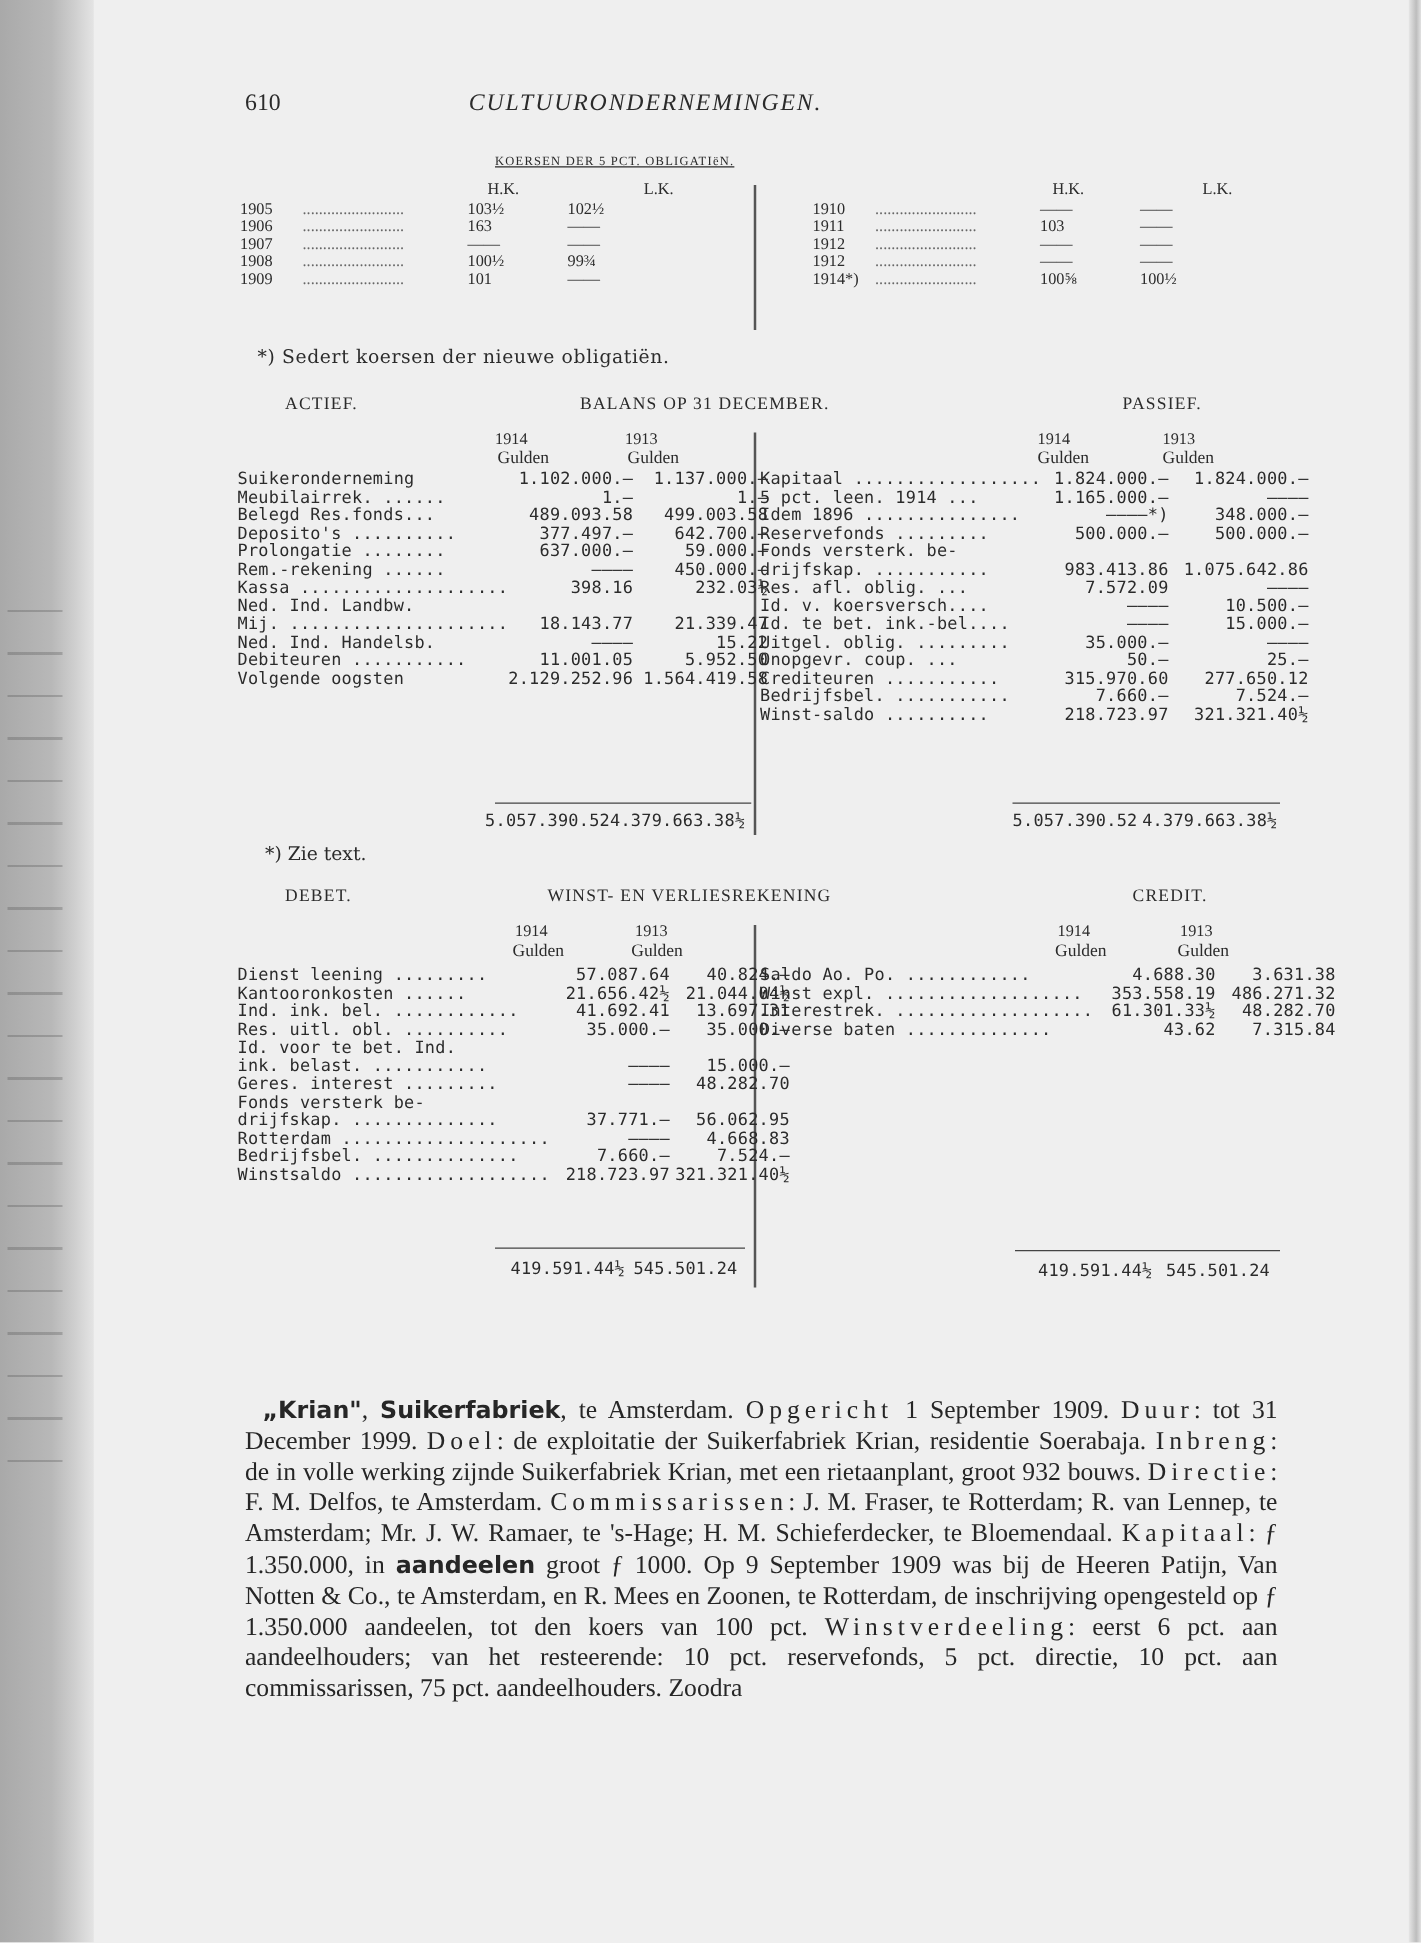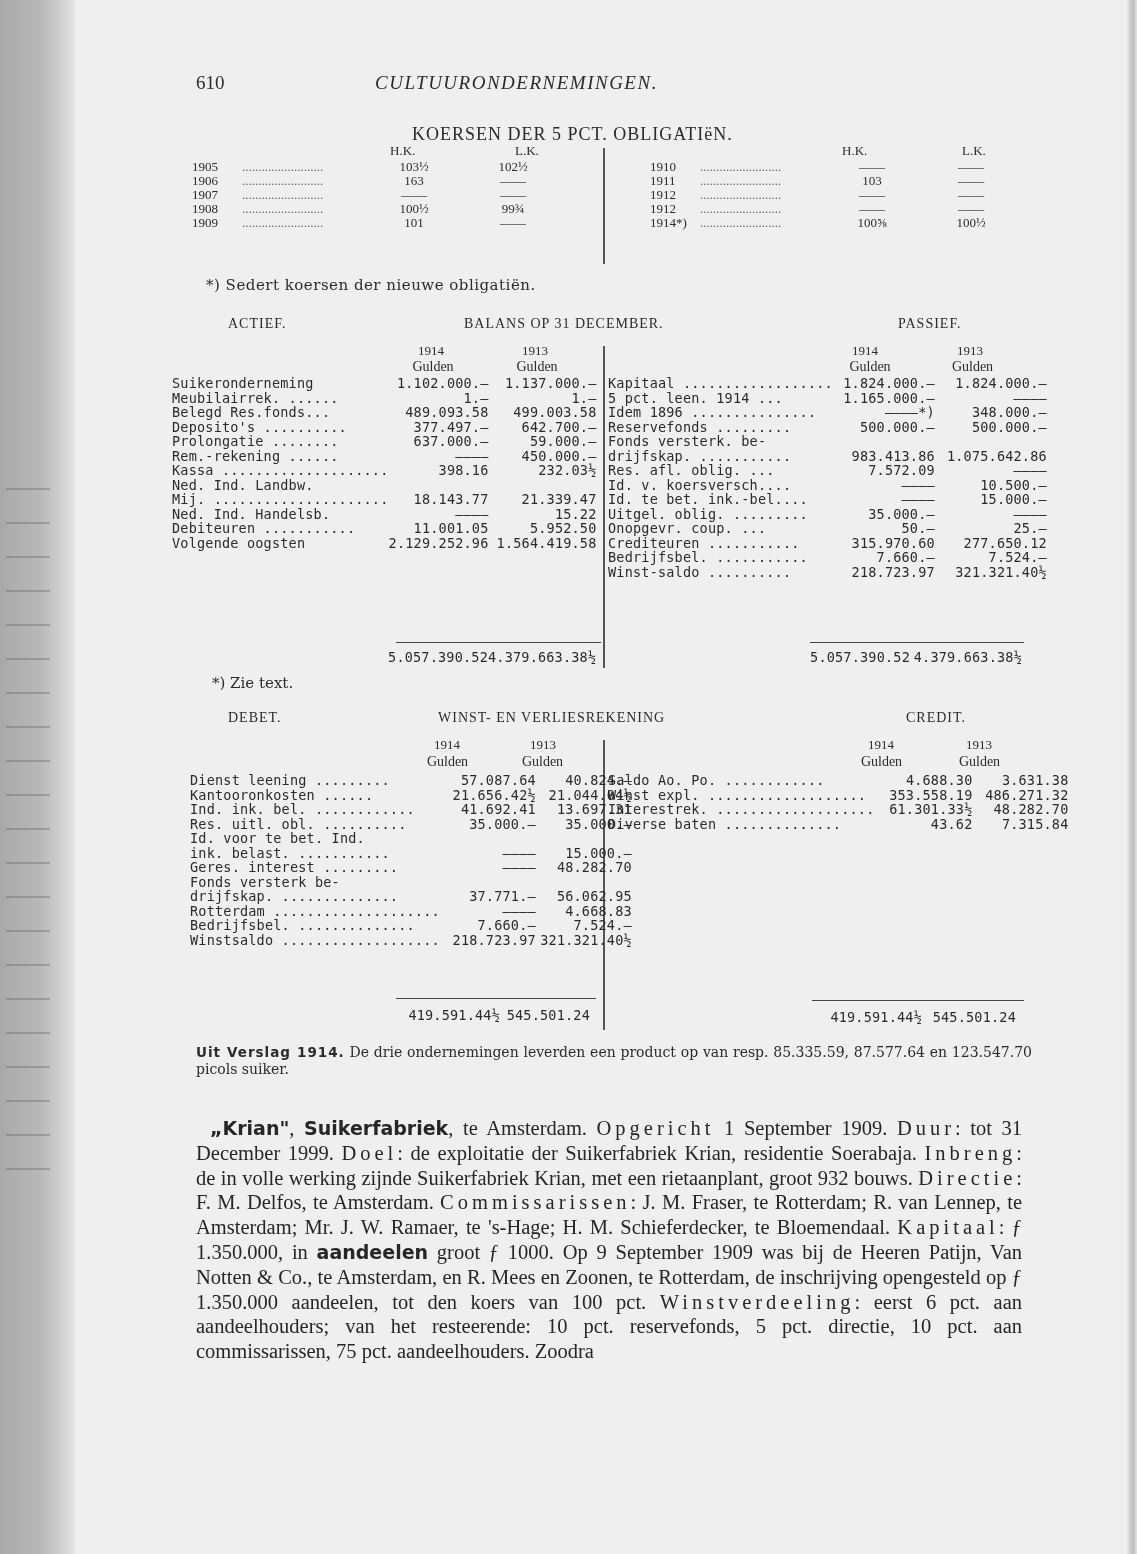--- a/index.html
+++ b/index.html
@@ -27,21 +27,21 @@
   .abs { position:absolute; white-space:nowrap; }
   .small { font-size:13px; font-family:"Liberation Serif","DejaVu Serif",serif; line-height:14px; }
   .mono { font-family:"DejaVu Sans Mono","Liberation Mono",monospace; font-size:13.5px; line-height:14.5px; letter-spacing:0.2px; }
   .head-page { font-size:19px; font-family:"Liberation Serif",serif; }
   .running { font-size:19px; font-style:italic; letter-spacing:1.5px; font-family:"Liberation Serif",serif; }
   .caps { font-family:"Liberation Serif",serif; font-size:14px; letter-spacing:1px; }
   .vline { position:absolute; width:1.5px; background:#555; }
   .hline { position:absolute; height:1px; background:#444; }
   .dots { color:#666; letter-spacing:0; }
   .r { text-align:right; }
-  .c { text-align:center; }
+  .c { text-align:left; }
 
   table.fin { border-collapse:collapse; position:absolute; }
   table.fin td { padding:0; white-space:nowrap; vertical-align:top; }
 
   .body-text {
     position:absolute; left:196px; width:826px;
     font-family:"Liberation Serif","DejaVu Serif",serif; font-size:20.5px; line-height:24.8px;
     text-align:justify; color:#262626;
   }
   .spaced { letter-spacing:4px; }
@@ -57,21 +57,21 @@
 <div class="spine">
     <div class="spine-marks"></div>
   </div>
 <div class="right-edge"></div>
 
 <div class="page">
 
   <div class="abs head-page" style="left:196px;top:72px;">610</div>
   <div class="abs running" style="left:375px;top:72px;">CULTUURONDERNEMINGEN.</div>
 
-  <div class="abs caps" style="left:412px;top:124px;font-size:18px;">KOERSEN DER 5 PCT. OBLIGATIëN.</div>
+  <div class="abs caps" style="left:396px;top:124px;font-size:10px;text-decoration:underline;">KOERSEN DER 5 PCT. OBLIGATIëN.</div>
   <div class="abs small" style="left:390px;top:144px;">H.K.</div>
   <div class="abs small" style="left:515px;top:144px;">L.K.</div>
   <div class="abs small" style="left:842px;top:144px;">H.K.</div>
   <div class="abs small" style="left:962px;top:144px;">L.K.</div>
   <div class="vline" style="left:603px;top:148px;height:116px;"></div>
 
   <table class="fin small" style="left:192px;top:160px;">
     <tbody id="bond-left">
         <tr>
           <td style="width:50px">1905</td>
@@ -149,21 +149,21 @@
   <div class="abs small c" style="left:500px;top:344px;width:70px;">1913</div>
   <div class="abs small c" style="left:398px;top:360px;width:70px;font-size:14px;">Gulden</div>
   <div class="abs small c" style="left:502px;top:360px;width:70px;font-size:14px;">Gulden</div>
   <div class="abs small c" style="left:830px;top:344px;width:70px;">1914</div>
   <div class="abs small c" style="left:930px;top:344px;width:80px;">1913</div>
   <div class="abs small c" style="left:830px;top:360px;width:80px;font-size:14px;">Gulden</div>
   <div class="abs small c" style="left:930px;top:360px;width:85px;font-size:14px;">Gulden</div>
 
   <div class="vline" style="left:603px;top:346px;height:322px;"></div>
 
-  <table class="fin mono" style="left:172px;top:376px;">
+  <table class="fin mono" style="left:190px;top:376px;">
     <colgroup>
         <col style="width:198px">
         <col style="width:100px">
         <col style="width:108px">
       </colgroup>
     <tbody id="assets-body">
         <tr>
           <td>Suikeronderneming</td>
           <td class="r" style="">1.102.000.—</td>
           <td class="r" style="">1.137.000.—</td>
@@ -427,20 +427,17 @@
           <td>Diverse baten ..............</td>
           <td class="r" style="">43.62</td>
           <td class="r" style="">7.315.84</td>
         </tr>
       </tbody>
   </table>
   <div class="hline" style="left:812px;top:1000px;width:212px;"></div>
   <div class="abs mono r" style="left:818px;top:1010px;width:104px;">419.591.44½</div>
   <div class="abs mono r" style="left:920px;top:1010px;width:96px;">545.501.24</div>
 
-  <div class="note-text" style="top:1044px;">
-    <span class="bold-sans" style="letter-spacing:1px;font-size:13.5px;">Uit Verslag 1914.</span><span> De drie ondernemingen leverden een product op van resp. 85.335.59, 87.577.64 en 123.547.70 picols suiker.</span>
-  </div>
 
   <div class="body-text" style="top:1116px;">
     <span style="padding-left:14px;"></span><span class="bold-sans" style="font-size:19px;">„Krian"</span><span>, </span><span class="bold-sans" style="font-size:19px;">Suikerfabriek</span><span>, te Amsterdam. </span><span class="spaced">Opgericht</span><span> 1 September 1909. </span><span class="spaced">Duur</span><span>: tot 31 December 1999. </span><span class="spaced">Doel</span><span>: de exploitatie der Suikerfabriek Krian, residentie Soerabaja. </span><span class="spaced">Inbreng</span><span>: de in volle werking zijnde Suikerfabriek Krian, met een rietaanplant, groot 932 bouws. </span><span class="spaced">Directie</span><span>: F. M. Delfos, te Amsterdam. </span><span class="spaced">Commissarissen</span><span>: J. M. Fraser, te Rotterdam; R. van Lennep, te Amsterdam; Mr. J. W. Ramaer, te 's-Hage; H. M. Schieferdecker, te Bloemendaal. </span><span class="spaced">Kapitaal</span><span>: ƒ 1.350.000, in </span><span class="bold-sans" style="font-size:19px;">aandeelen</span><span> groot ƒ 1000. Op 9 September 1909 was bij de Heeren Patijn, Van Notten &amp; Co., te Amsterdam, en R. Mees en Zoonen, te Rotterdam, de inschrijving opengesteld op ƒ 1.350.000 aandeelen, tot den koers van 100 pct. </span><span class="spaced">Winstverdeeling</span><span>: eerst 6 pct. aan aandeelhouders; van het resteerende: 10 pct. reservefonds, 5 pct. directie, 10 pct. aan commissarissen, 75 pct. aandeelhouders. Zoodra</span>
   </div>
 </div>
 
 </body></html>

